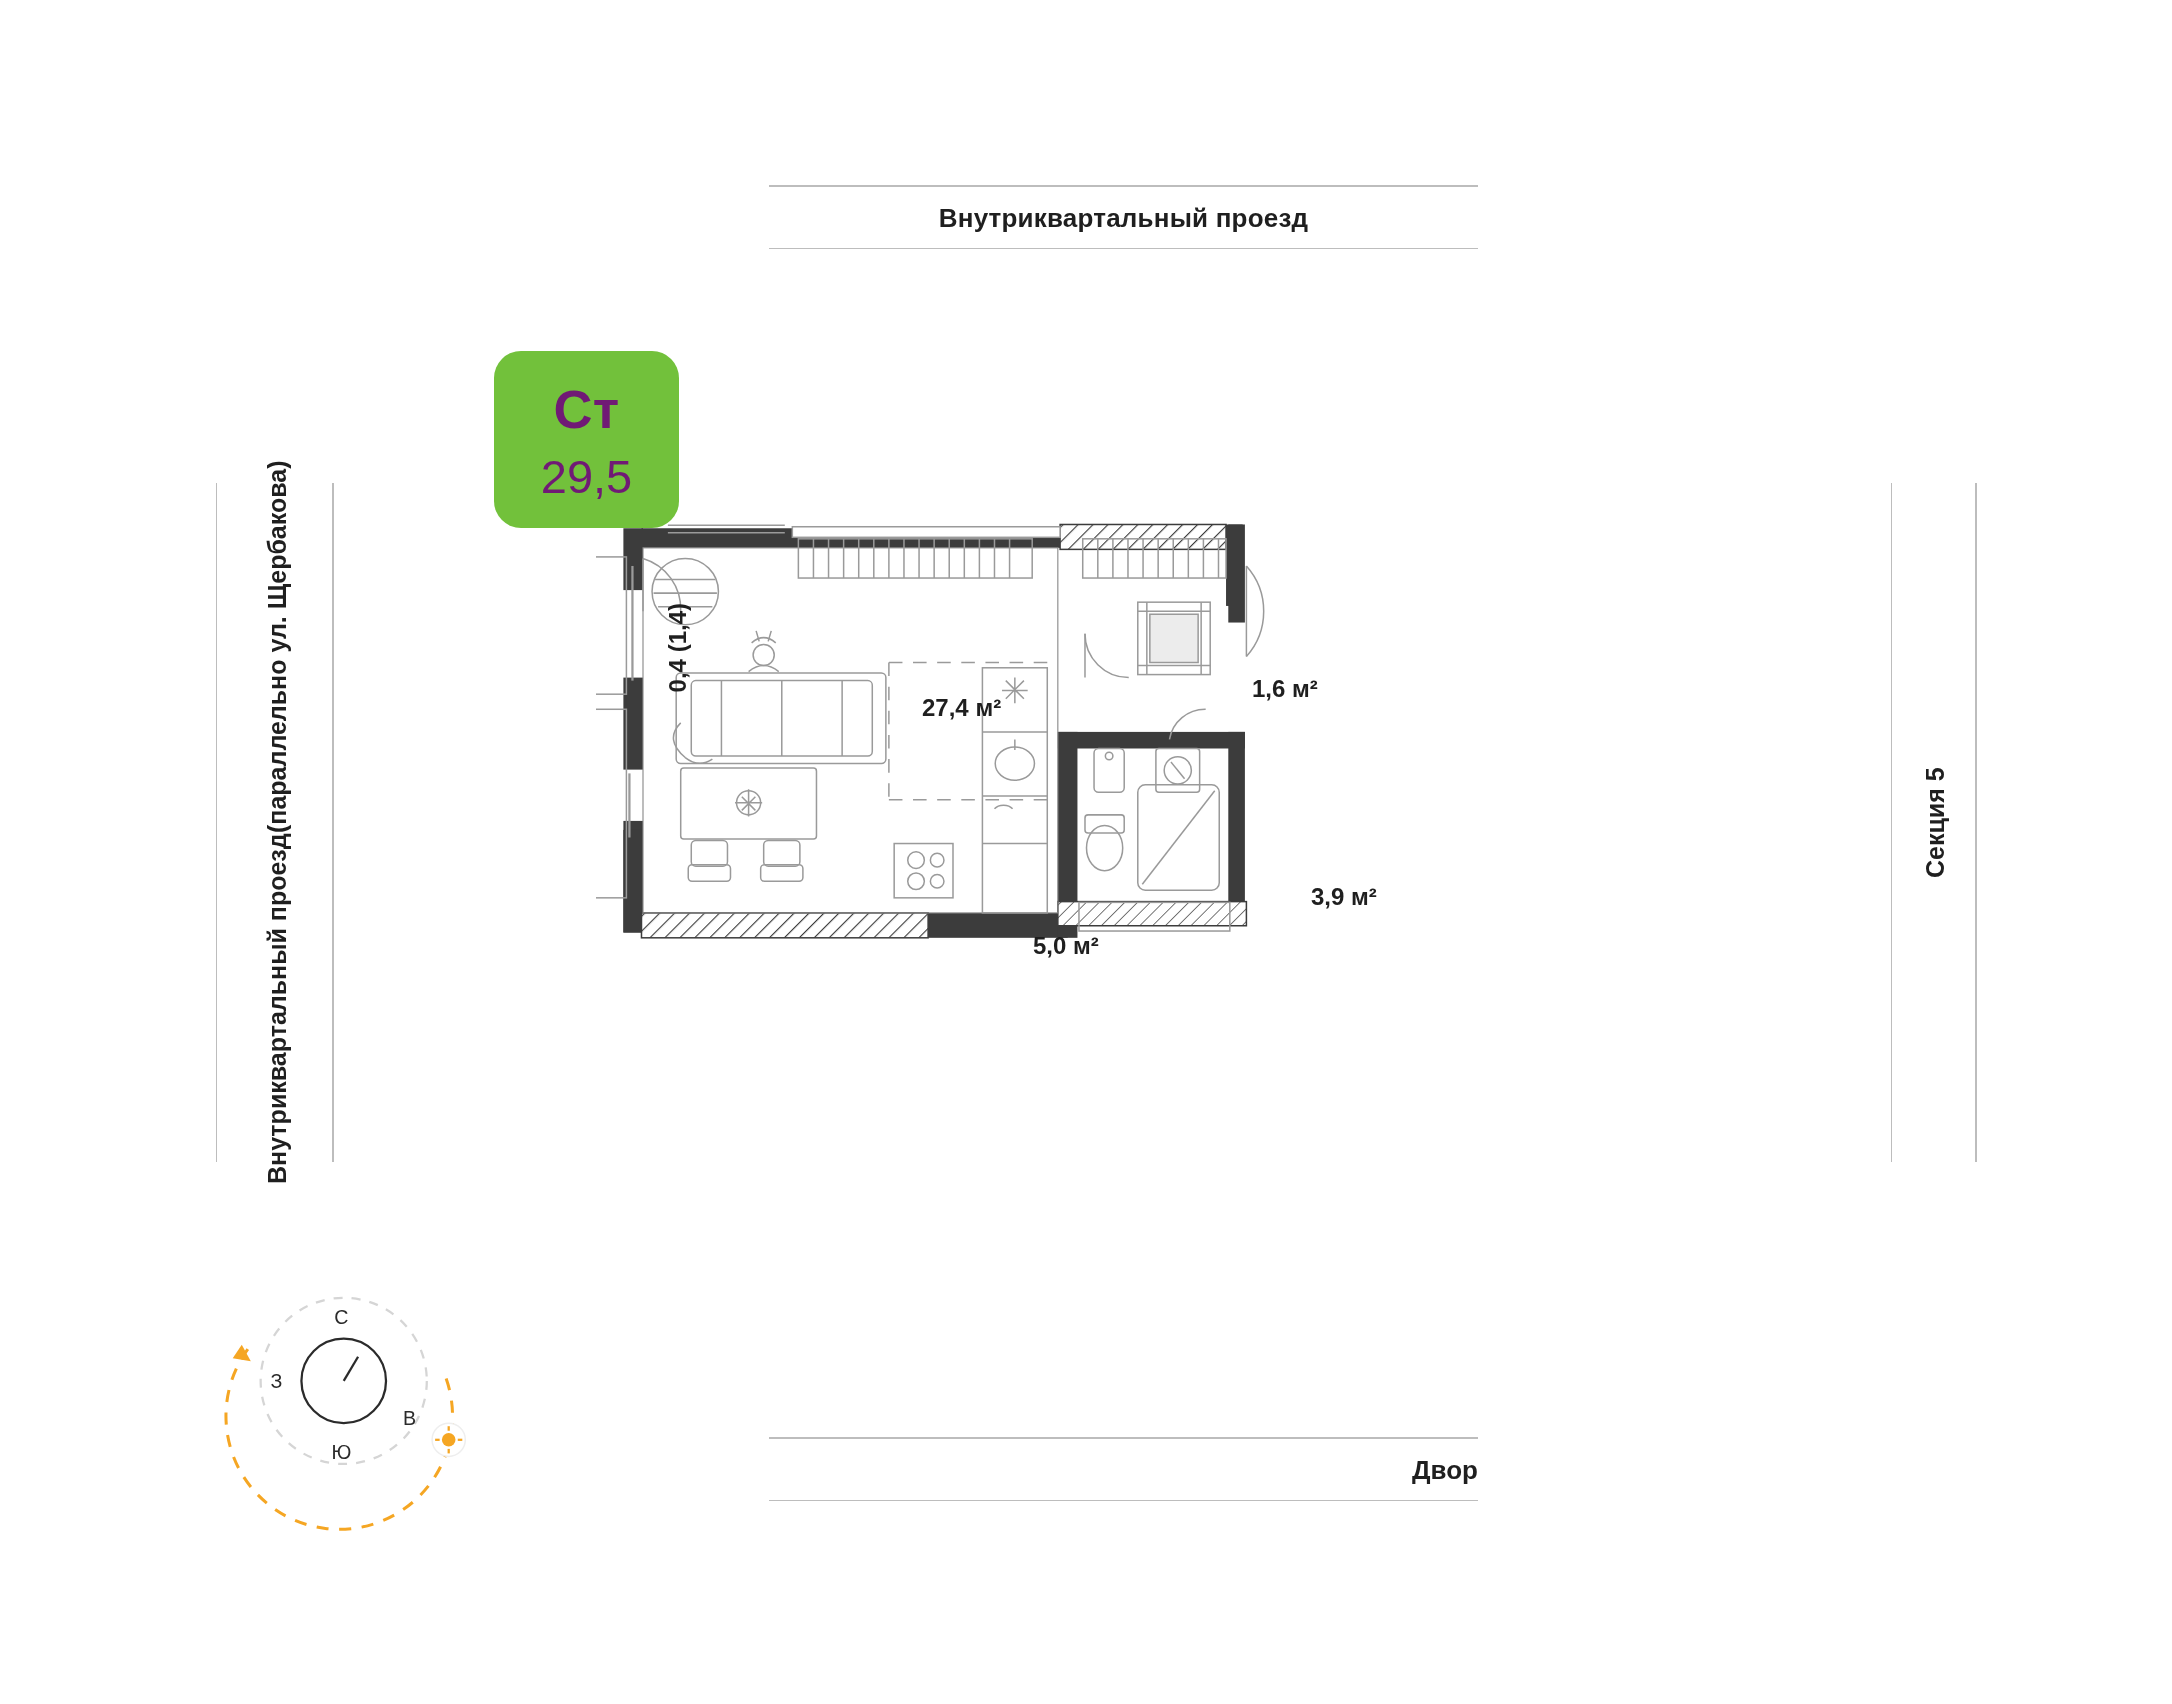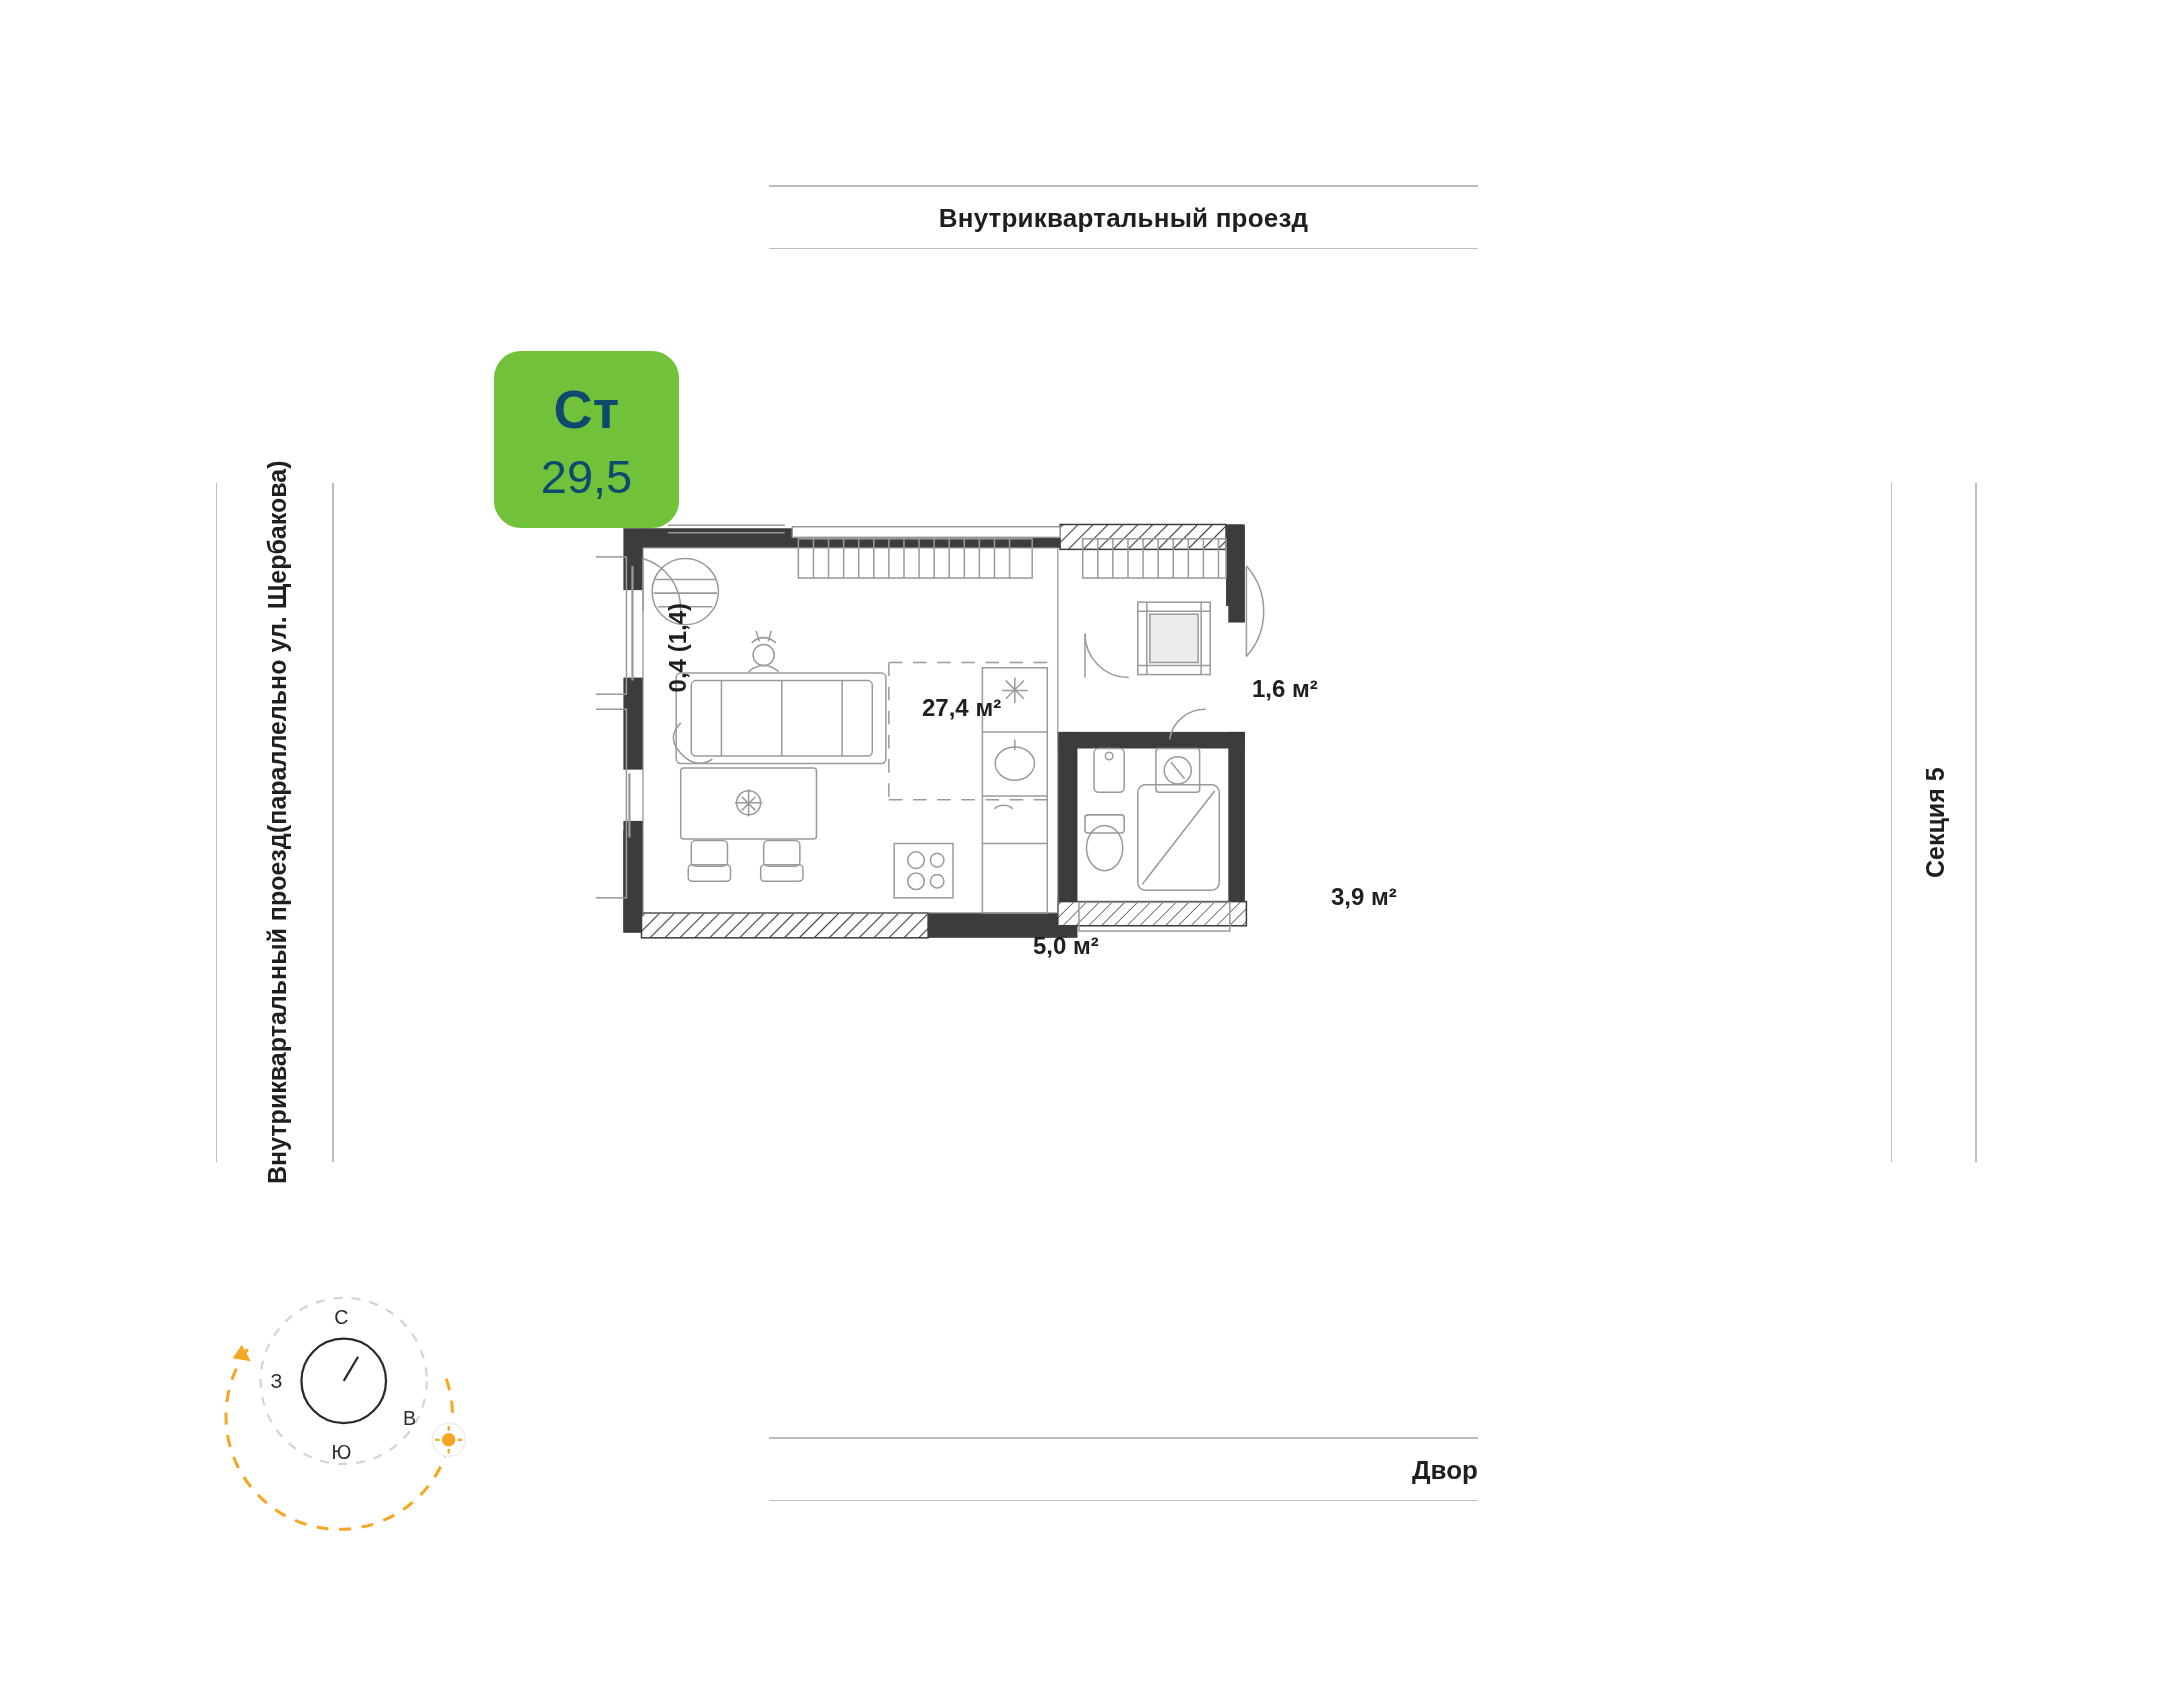--- a/index.html
+++ b/index.html
@@ -125,21 +125,21 @@
   }
 
   
   #type-badge {
     left: 494px;
     top: 351px;
     width: 185px;
     height: 177px;
     border-radius: 27px;
     background: #72c13b;
-    color: #0c4a6e;
+    color: #701a75;
     display: flex;
     flex-direction: column;
     align-items: center;
     justify-content: center;
     box-sizing: border-box;
     padding-top: 4.5px;
   }
   #type-badge .badge-type {
     font-size: 54px;
     font-weight: 700;
@@ -163,21 +163,21 @@
   .area-label {
     position: absolute;
     font-size: 24px;
     font-weight: 700;
     color: #1f1f1f;
     white-space: nowrap;
   }
   #area-living  { left: 922px; top: 694px; }
   #area-kitchen { left: 1033px; top: 932px; }
   #area-hall    { left: 1252px; top: 675px; }
-  #area-bath    { left: 1311px; top: 883px; margin-left: 20px; }
+  #area-bath    { left: 1311px; top: 883px; }
   #balcony-label {
     position: absolute;
     left: 664px;
     top: 603px;
     font-size: 24px;
     font-weight: 700;
     color: #1f1f1f;
   }
 
   

